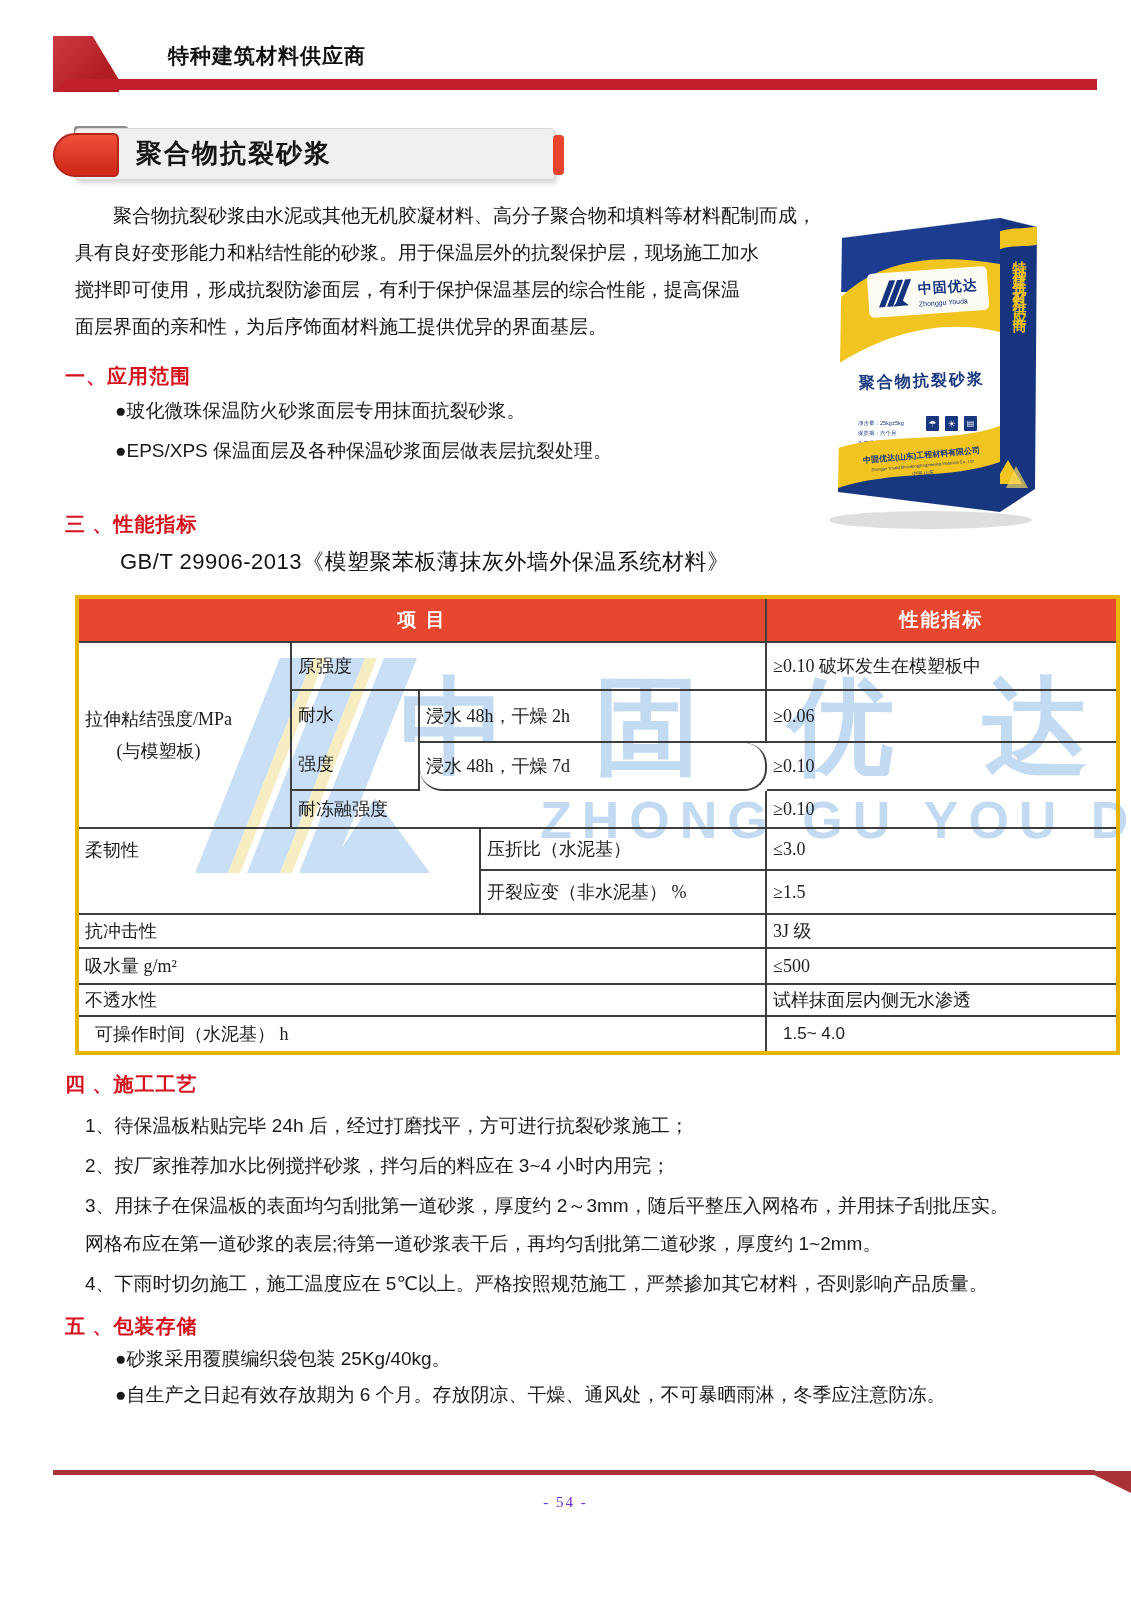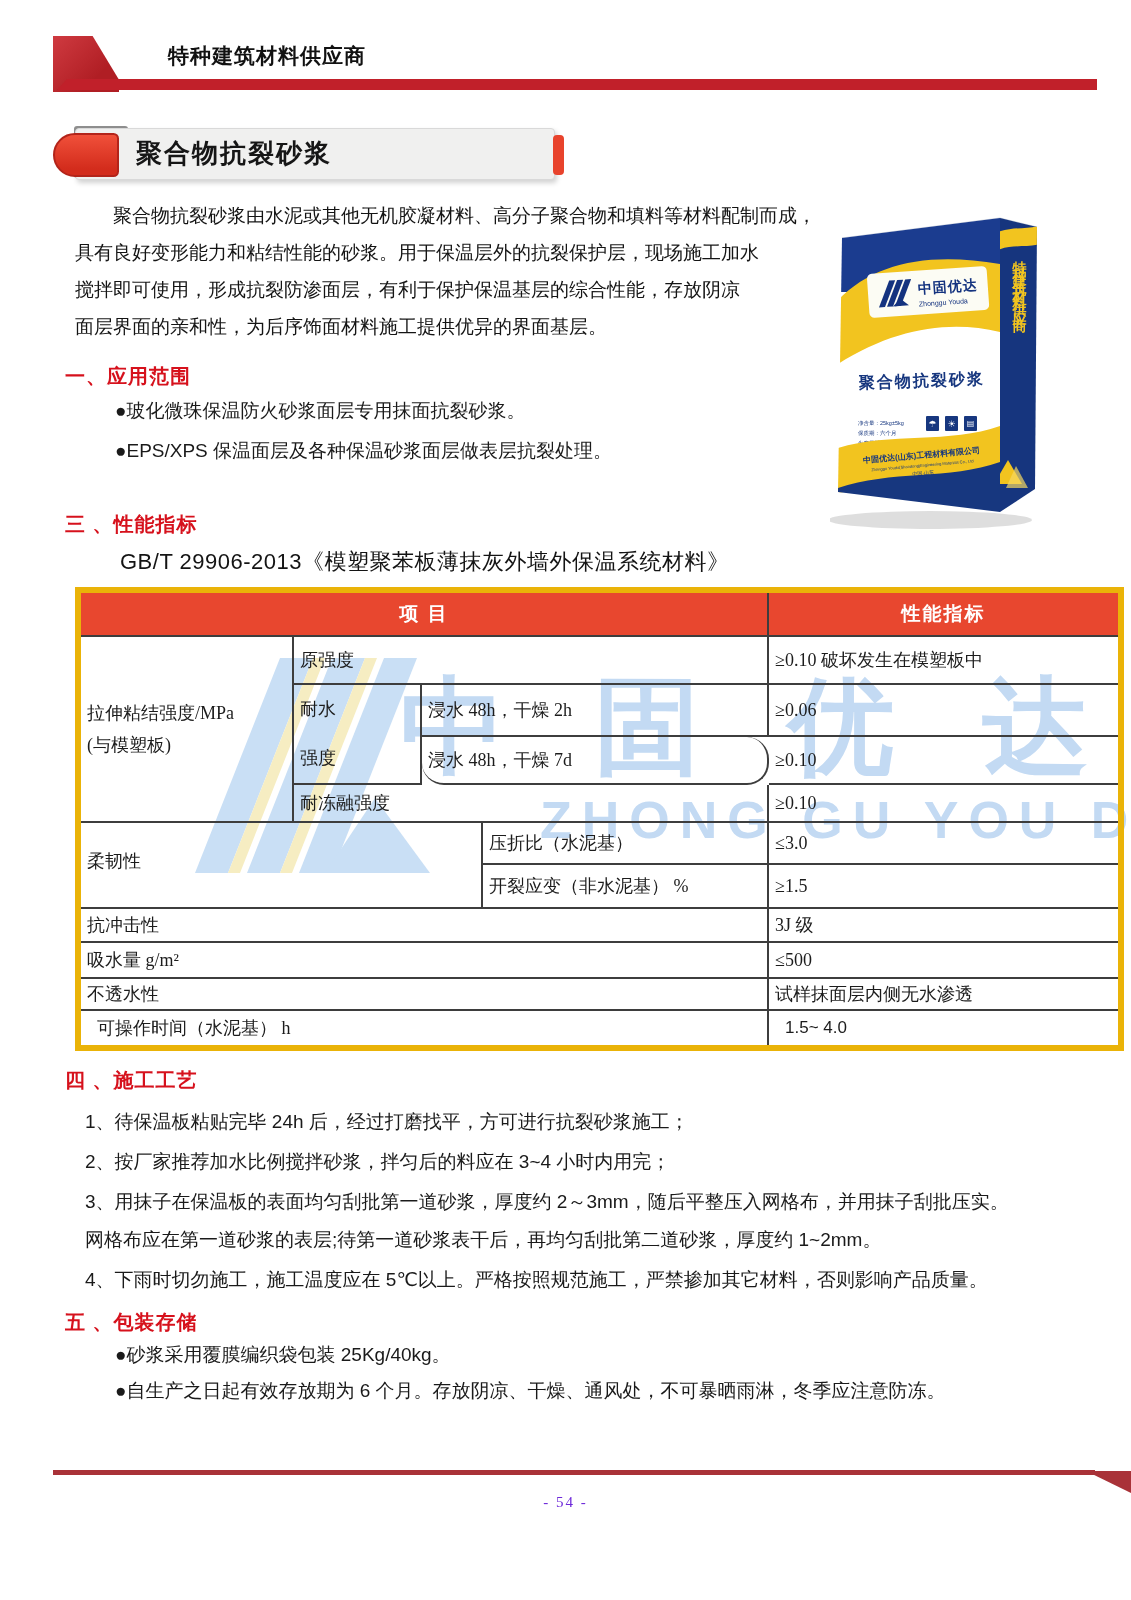--- a/index.html
+++ b/index.html
@@ -28,41 +28,41 @@
   
   .content{position:absolute;left:75px;top:197px;width:1040px;z-index:1;}
   .intro-line{font-size:19px;line-height:37px;font-weight:500;color:#141414;white-space:nowrap;}
   .intro-line.indent{padding-left:38px;}
   .sec-heading{margin:16px 0 0 -10px;font-size:20px;font-weight:bold;color:#d6111c;letter-spacing:1px;height:30px;line-height:30px;}
   .app-bullets .bullet{margin-left:40px;font-size:19px;line-height:40px;font-weight:500;white-space:nowrap;}
   .h-perf{margin-top:38px;}
   .standard-line{margin:8px 0 0 45px;font-size:22px;font-weight:500;color:#141414;letter-spacing:0.5px;}
 
   
-  .perf-table{position:relative;margin-top:10px;width:1037px;
+  .perf-table{position:relative;margin-top:18px;width:1037px;
         display:grid;z-index:1;
         grid-template-columns:213px 128px 61px 286px 349px;
         grid-template-rows:44px 48px 52px 48px 38px 42px 44px 34px 36px 32px 34px;
-        border:6px solid #eab308;background:transparent;
-        font-family:"Liberation Serif","DejaVu Serif",serif;font-size:18px;color:#1c1c1c;}
+        border:4px solid #eab308;background:transparent;
+        font-family:"Liberation Serif","DejaVu Serif",serif;font-size:18px;color:#1c1c1c;text-align:center;}
   .cell{display:flex;align-items:center;padding:1px 6px;border-right:2px solid #3d3d3d;border-bottom:2px solid #3d3d3d;box-sizing:border-box;}
   .cell.last-col{border-right:none;}
   .cell.last-row{border-bottom:none;padding-left:16px;}
   .cell.head{background:#e8472f;color:#ffffff;justify-content:center;
         font-family:"Liberation Sans","DejaVu Sans",sans-serif;font-size:19px;font-weight:bold;letter-spacing:2px;}
   .prewrap{white-space:pre-line;}
   .c-g1{grid-area:2/1/6/2;line-height:1.8;}
   .c-h1{grid-area:1/1/2/5;}
   .c-h2{grid-area:1/5/2/6;}
   .c-r1l{grid-area:2/2/3/5;}  .c-r1v{grid-area:2/5/3/6;}
   .c-water{grid-area:3/2/5/3;line-height:2.7;}
   .c-r2l{grid-area:3/3/4/5;}  .c-r2v{grid-area:3/5/4/6;}
   .c-r3l{grid-area:4/3/5/5;border-radius:22px;}  .c-r3v{grid-area:4/5/5/6;}
   .c-r4l{grid-area:5/2/6/5;}  .c-r4v{grid-area:5/5/6/6;}
-  .c-g2{grid-area:6/1/8/4;align-items:flex-start;padding-top:26px;}
+  .c-g2{grid-area:6/1/8/4;align-items:flex-start;padding-top:9px;}
   .c-r5l{grid-area:6/4/7/5;}  .c-r5v{grid-area:6/5/7/6;}
   .c-r6l{grid-area:7/4/8/5;}  .c-r6v{grid-area:7/5/8/6;}
   .c-r7l{grid-area:8/1/9/5;}  .c-r7v{grid-area:8/5/9/6;}
   .c-r8l{grid-area:9/1/10/5;} .c-r8v{grid-area:9/5/10/6;}
   .c-r9l{grid-area:10/1/11/5;}.c-r9v{grid-area:10/5/11/6;}
   .c-r10l{grid-area:11/1/12/5;}.c-r10v{grid-area:11/5/12/6;}
   .sans{font-family:"Liberation Sans","DejaVu Sans",sans-serif;font-size:17px;}
 
   
   .constr-items{margin-top:8px;}
@@ -171,21 +171,21 @@
           <text x="92" y="283" text-anchor="middle" font-size="5" fill="#17377f">中国·山东</text>
         </g>
       </g>
     </svg>
     <div class="box-side-text">特种建筑材料供应商</div>
   </div>
 
   <div class="content">
     <div class="intro-line indent">聚合物抗裂砂浆由水泥或其他无机胶凝材料、高分子聚合物和填料等材料配制而成，</div>
     <div class="intro-line">具有良好变形能力和粘结性能的砂浆。用于保温层外的抗裂保护层，现场施工加水</div>
-    <div class="intro-line">搅拌即可使用，形成抗裂防渗面层，有利于保护保温基层的综合性能，存放阴凉</div>
+    <div class="intro-line">搅拌即可使用，形成抗裂防渗面层，有利于保护保温基层的综合性能，提高保温</div>
     <div class="intro-line">面层界面的亲和性，为后序饰面材料施工提供优异的界面基层。</div>
 
     <div class="sec-heading">一、应用范围</div>
     <div class="app-bullets">
       <div class="bullet">●玻化微珠保温防火砂浆面层专用抹面抗裂砂浆。</div>
       <div class="bullet">●EPS/XPS 保温面层及各种保温砂浆面层做表层抗裂处理。</div>
     </div>
 
     <div class="sec-heading h-perf">三 、性能指标</div>
     <div class="standard-line">GB/T 29906-2013《模塑聚苯板薄抹灰外墙外保温系统材料》</div>

